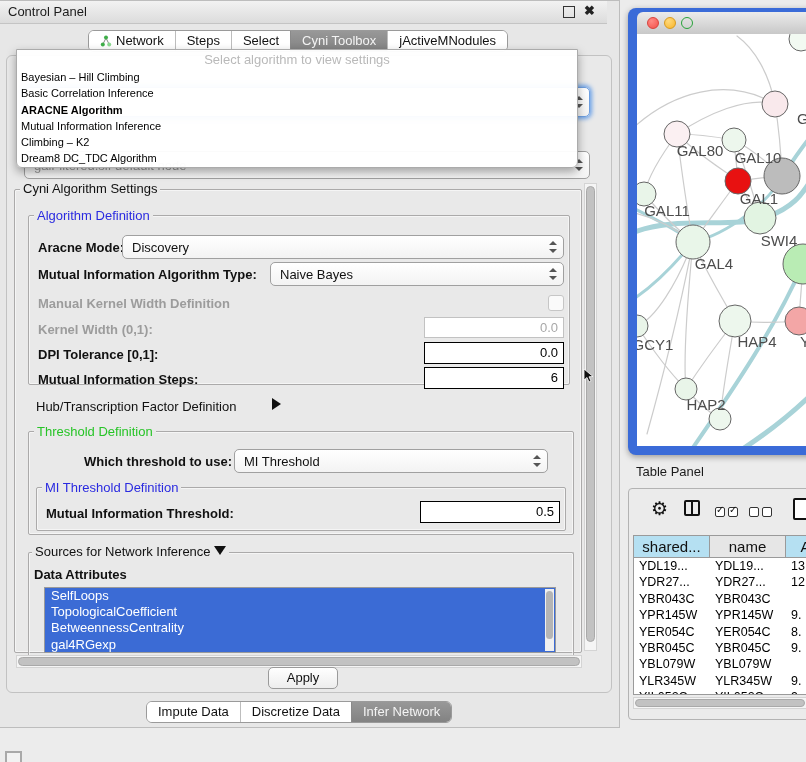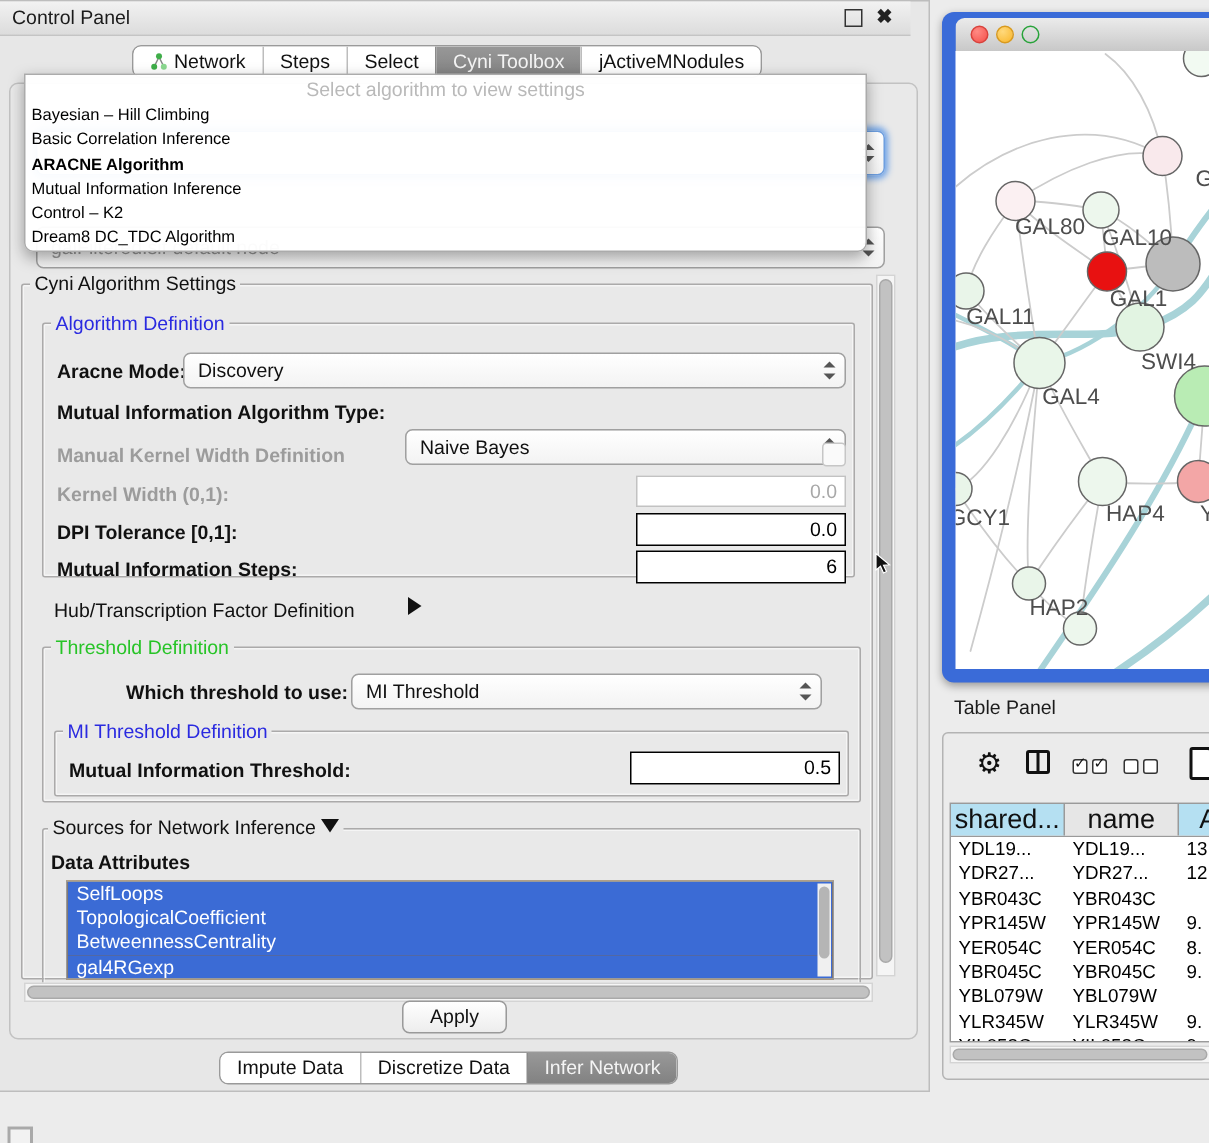--- a/index.html
+++ b/index.html
@@ -133,21 +133,21 @@
   #columns-icon{position:absolute;left:55px;top:11px;width:16px;height:16px;border:2px solid #111;border-radius:2px;box-sizing:border-box;}
   #columns-icon:before{content:"";position:absolute;left:5px;top:0;bottom:0;width:2px;background:#111;}
   .cb{display:inline-block;width:10px;height:10px;border:1.5px solid #333;border-radius:2px;position:relative;box-sizing:border-box;margin-right:3px;background:#fff;}
   .cb.checked:after{content:"✓";position:absolute;left:0px;top:-4px;font-size:10px;color:#111;}
   #check-pair{position:absolute;left:86px;top:14px;}
   #uncheck-pair{position:absolute;left:120px;top:14px;}
   #doc-icon{position:absolute;left:164px;top:9px;width:14px;height:18px;border:2px solid #111;border-radius:2px 6px 2px 2px;background:#fff;}
 
   #tp-table{position:absolute;left:4px;top:46px;width:182px;height:160px;overflow:hidden;background:#fff;border:1px solid #9a9a9a;box-sizing:border-box;}
   .th-row{display:flex;height:21px;border-bottom:1px solid #9a9a9a;}
-  .th{font-size:18px;color:#111;text-align:center;line-height:21px;border-right:1px solid #9a9a9a;box-sizing:border-box;background:#e6e6e6;overflow:hidden;white-space:nowrap;}
+  .th{font-size:15px;color:#111;text-align:center;line-height:21px;border-right:1px solid #9a9a9a;box-sizing:border-box;background:#e6e6e6;overflow:hidden;white-space:nowrap;}
   .th.hl{background:#b5e0f2;}
   .tr{display:flex;height:16.4px;}
   .td{font-size:12.5px;color:#000;line-height:16.4px;padding-left:5px;box-sizing:border-box;overflow:hidden;white-space:nowrap;}
 
   #tp-hscroll{position:absolute;left:4px;top:208px;width:176px;height:12px;}
 
   
   #cursor{left:583px;top:368px;z-index:50;}
 
   
@@ -198,39 +198,39 @@
     <span class="spinner"></span>
   </div>
 
   <div class="abs" id="algo-dropdown">
     <div id="algo-prompt">Select algorithm to view settings</div>
     <div id="algo-items">
         <div class="algo-item">Bayesian – Hill Climbing</div>
         <div class="algo-item">Basic Correlation Inference</div>
         <div class="algo-item bold">ARACNE Algorithm</div>
         <div class="algo-item">Mutual Information Inference</div>
-        <div class="algo-item">Control – K2</div>
+        <div class="algo-item">Climbing – K2</div>
         <div class="algo-item">Dream8 DC_TDC Algorithm</div>
       </div>
   </div>
 
   <span class="gtitle" style="left:20px;top:180px;color:#111;">Cyni Algorithm Settings</span>
   <div class="group" style="left:14px;top:188px;width:566px;height:462px;"></div>
 
   <span class="gtitle blue" style="left:34px;top:207px;">Algorithm Definition</span>
   <div class="group" style="left:28px;top:214px;width:540px;height:168px;"></div>
 
   <span class="lbl" style="left:38px;top:239px;">Aracne Mode:</span>
   <div class="combo" style="left:122px;top:234px;width:442px;height:24px;">
     <span class="val">Discovery</span>
     <span class="spinner"></span>
   </div>
 
   <span class="lbl" style="left:38px;top:266px;">Mutual Information Algorithm Type:</span>
-  <div class="combo" style="left:270px;top:261px;width:294px;height:24px;margin-top:24px;">
+  <div class="combo" style="left:270px;top:261px;width:294px;height:24px;">
     <span class="val">Naive Bayes</span>
     <span class="spinner"></span>
   </div>
 
   <span class="lbl dis" style="left:38px;top:295px;">Manual Kernel Width Definition</span>
   <div class="abs" style="left:548px;top:294px;width:14px;height:14px;border:1px solid #c6c6c6;border-radius:3px;background:#fafafa;"></div>
 
   <span class="lbl dis" style="left:38px;top:321px;">Kernel Width (0,1):</span>
   <div class="field dis" style="left:424px;top:316px;width:140px;height:21px;line-height:19px;">0.0</div>
 

